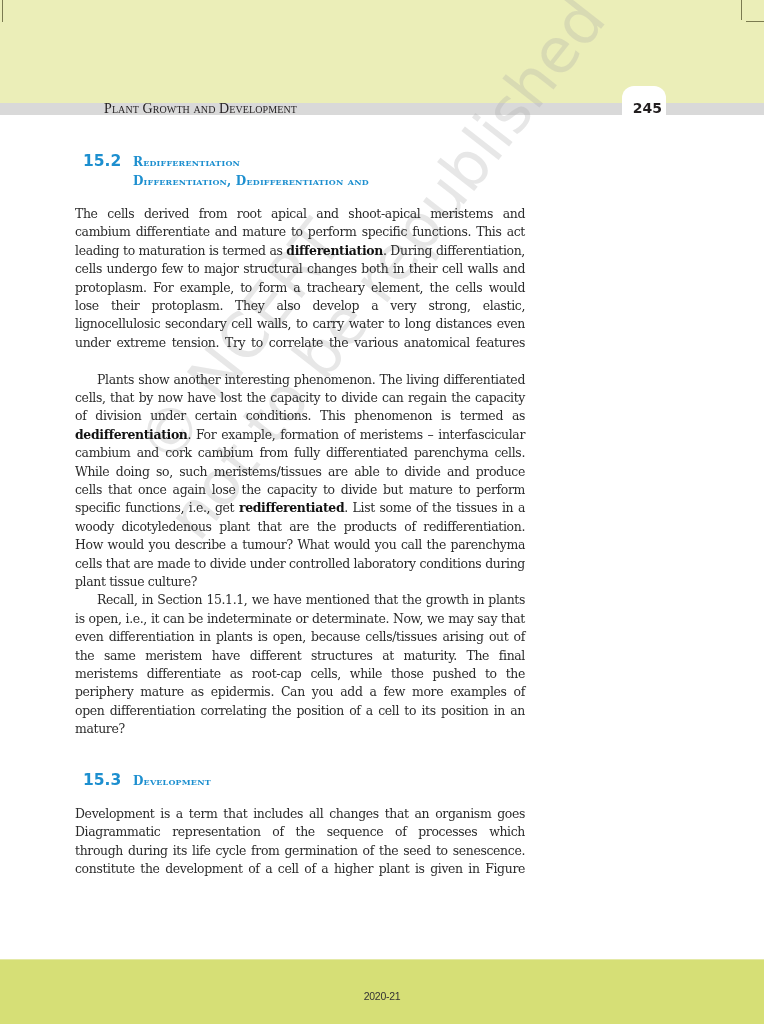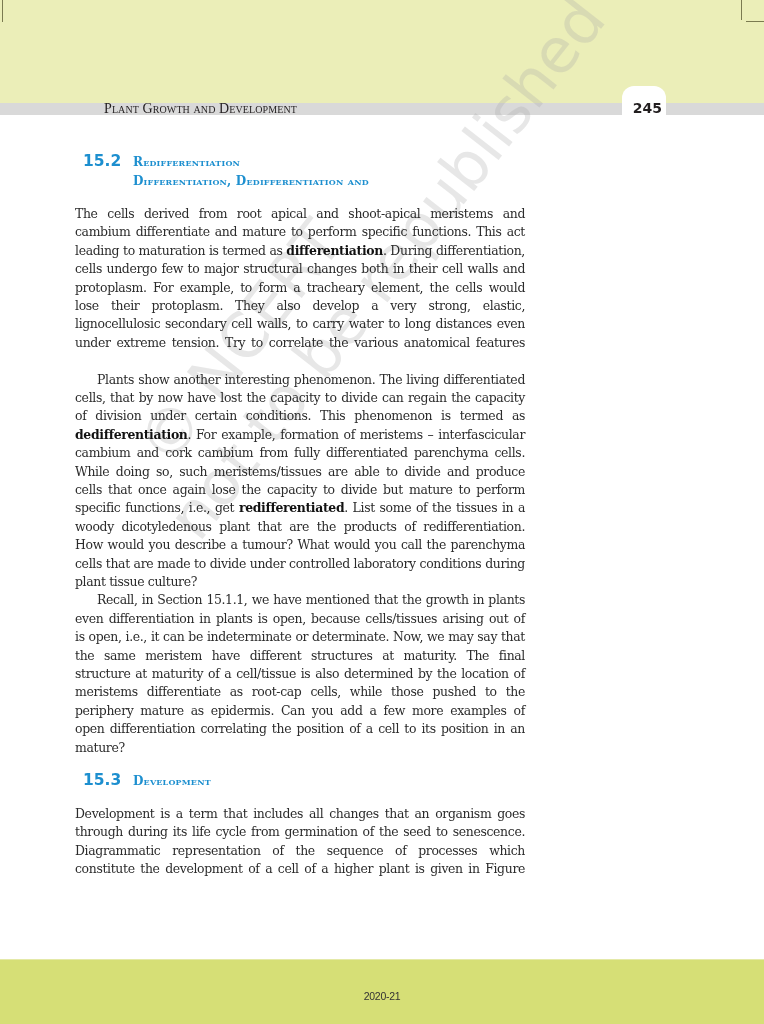--- a/index.html
+++ b/index.html
@@ -120,38 +120,37 @@
     <span class="line">While doing so, such meristems/tissues are able to divide and produce</span>
     <span class="line">cells that once again lose the capacity to divide but mature to perform</span>
     <span class="line">specific functions, i.e., get <b>redifferentiated</b>. List some of the tissues in a</span>
     <span class="line">woody dicotyledenous plant that are the products of redifferentiation.</span>
     <span class="line">How would you describe a tumour? What would you call the parenchyma</span>
     <span class="line">cells that are made to divide under controlled laboratory conditions during</span>
     <span class="line last">plant tissue culture?</span>
   </div>
 <div class="para" style="top:591.4px;">
     <span class="line indent">Recall, in Section 15.1.1, we have mentioned that the growth in plants</span>
+    <span class="line">is open, i.e., it can be indeterminate or determinate. Now, we may say that</span>
     <span class="line">even differentiation in plants is open, because cells/tissues arising out of</span>
-    <span class="line">is open, i.e., it can be indeterminate or determinate. Now, we may say that</span>
     <span class="line">the same meristem have different structures at maturity. The final</span>
-    <span class="line">structure at maturity of a cell/tissue is also determined by the location of</span>
     <span class="line">meristems differentiate as root-cap cells, while those pushed to the</span>
     <span class="line">periphery mature as epidermis. Can you add a few more examples of</span>
     <span class="line">open differentiation correlating the position of a cell to  its position in an</span>
     <span class="line last">mature?</span>
   </div>
 
 <div class="section-head" style="top:771px;">
   <span class="section-num">15.3</span>
   <div class="section-title">
     <div>Development</div>
   </div>
 </div>
 
 <div class="para" style="top:805px;">
     <span class="line">Development is a term that includes all changes that an organism goes</span>
+    <span class="line">Diagrammatic representation of the sequence of processes which</span>
     <span class="line">through during its life cycle from germination of the seed to senescence.</span>
-    <span class="line">Diagrammatic representation of the sequence of processes which</span>
     <span class="line">constitute the development of a cell of a higher plant is given in Figure</span>
   </div>
 
 <div class="bottom-band"></div>
 <div class="year">2020-21</div>
 
 </body></html>

